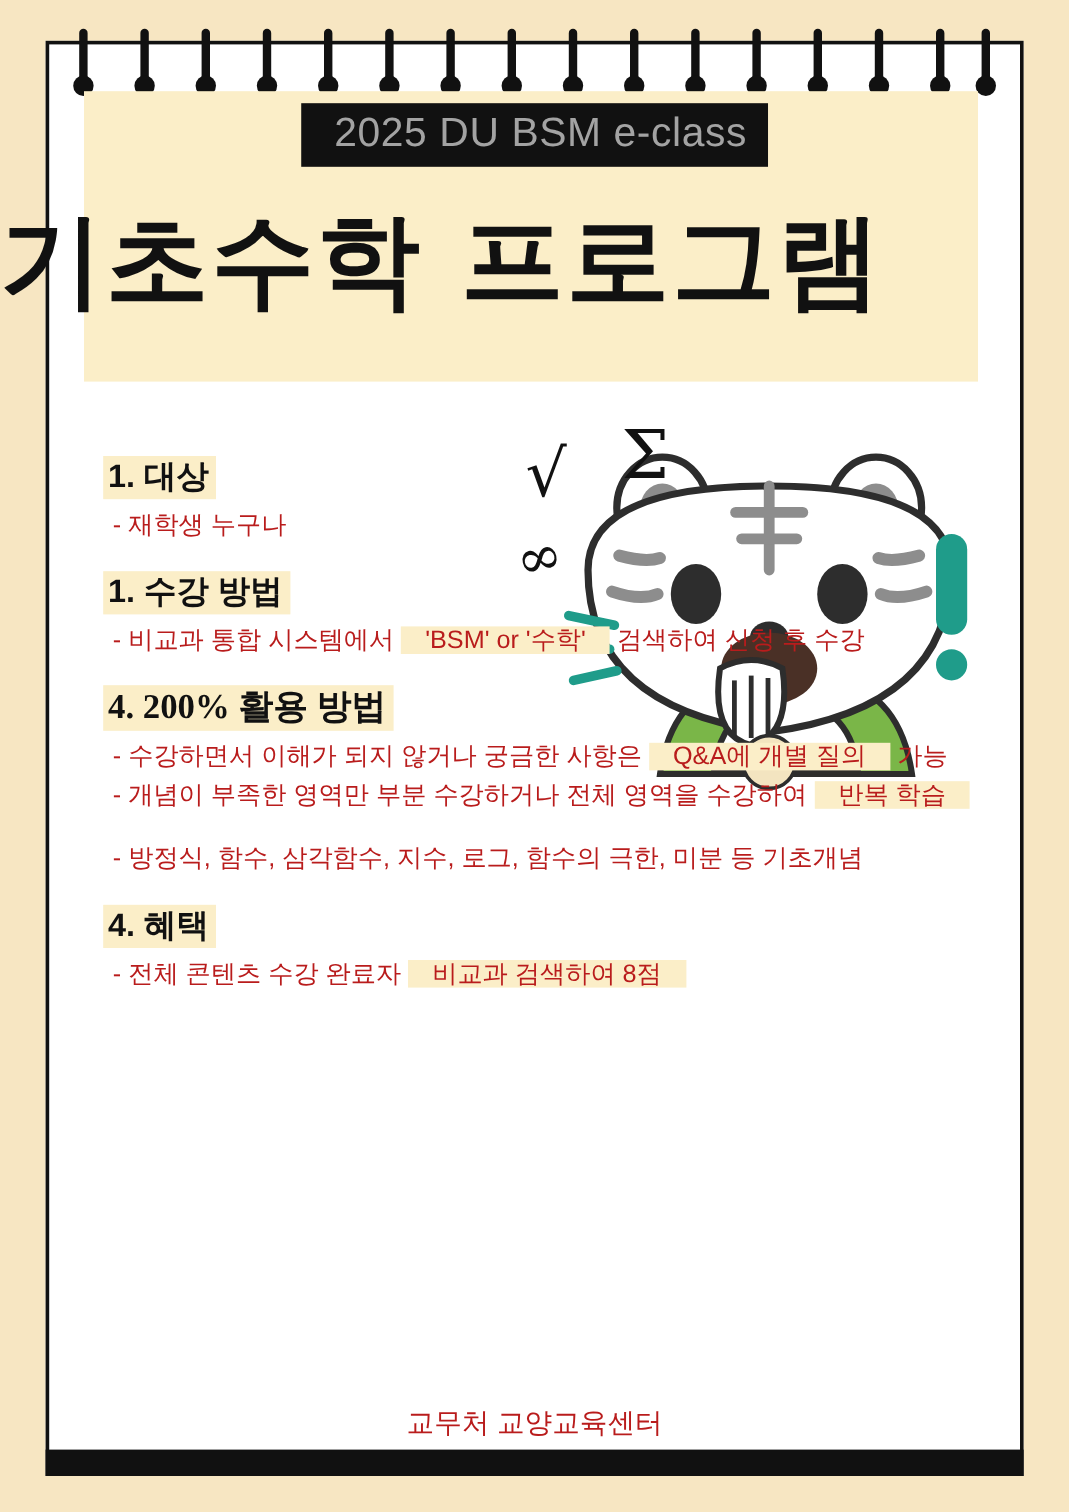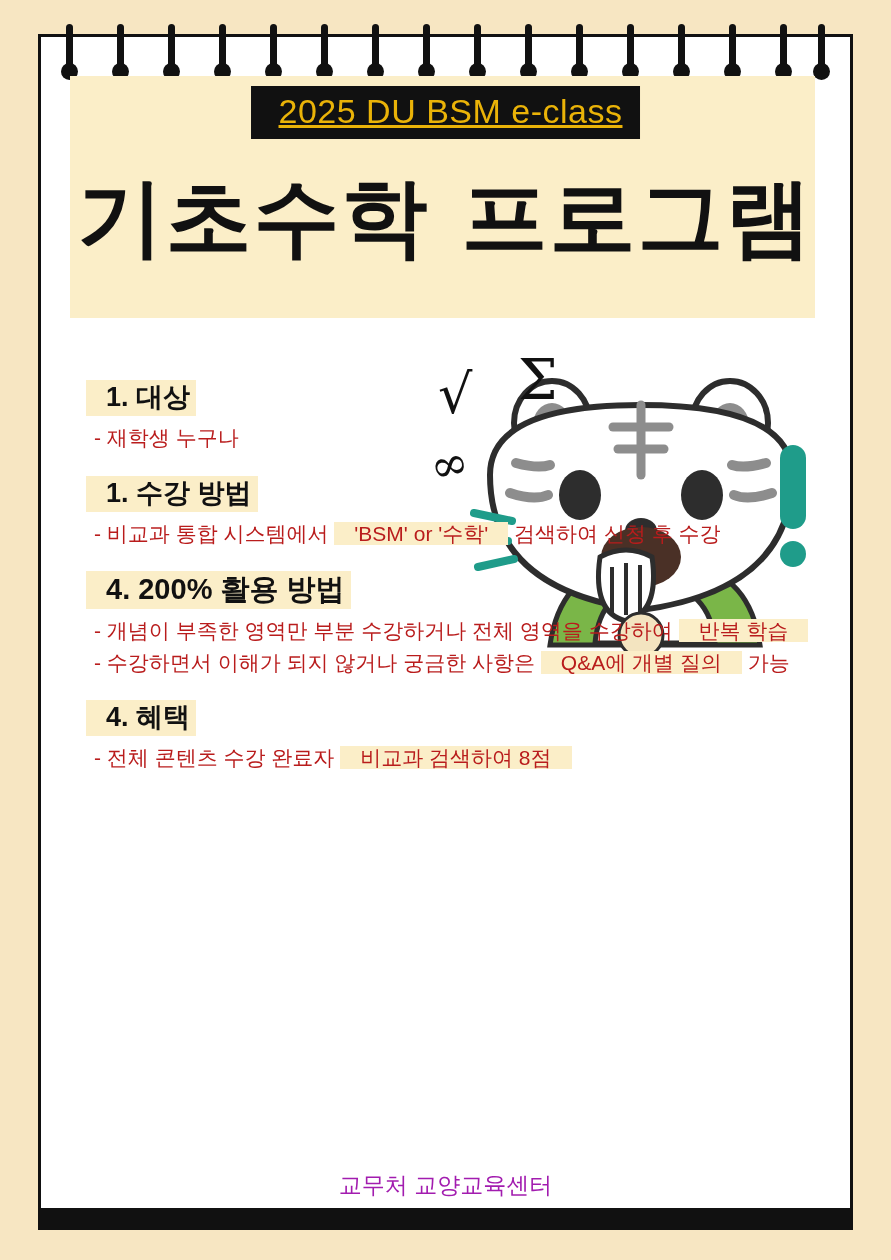--- a/index.html
+++ b/index.html
@@ -71,33 +71,32 @@
     width: 745px;
     height: 242px;
     background: #fbeec8;
   }
   .eclass-tag {
     position: absolute;
     left: 50%;
     transform: translateX(-50%);
     top: 86px;
     background: #111111;
-    color: #eab308;
+    color: #a3a3a3;
     font-size: 34px;
     letter-spacing: 0.5px;
     padding: 6px 18px 8px 28px;
     white-space: nowrap;
-    text-decoration: underline;
   }
   .main-title {
     position: absolute;
     left: 0;
     right: 0;
     top: 160px;
-    text-align: center;
+    text-align: left;
     font-size: 86px;
     font-weight: 900;
     letter-spacing: 2px;
     color: #111111;
     font-family: "DejaVu Sans", sans-serif;
   }
 
   
   .content {
     position: absolute;
@@ -107,26 +106,27 @@
   }
   .sec {
     margin-bottom: 2px;
   }
   .sec-title {
     display: inline-block;
     font-size: 27px;
     font-weight: 700;
     color: #111111;
     background: #fbeec8;
-    padding: 2px 6px 3px 20px;
+    padding: 2px 6px 3px 4px;
     margin: 0 0 6px 0;
     line-height: 1.15;
   }
   .sec-title.big {
     font-size: 29px;
+    font-family: Liberation Serif, serif;
   }
   .sec-body {
     font-size: 21px;
     color: #b91c1c;
     line-height: 1.5;
     margin: 0 0 22px 8px;
     white-space: nowrap;
   }
   .sec-body .line { display: block; }
   .hl {
@@ -134,21 +134,21 @@
     padding: 0 20px;
   }
 
   .footer {
     position: absolute;
     left: 0;
     right: 0;
     top: 1170px;
     text-align: center;
     font-size: 23px;
-    color: #a21caf;
+    color: #b91c1c;
     font-weight: 500;
   }
 
   
   .tiger-wrap {
     position: absolute;
     left: 430px;
     top: 345px;
     width: 390px;
     height: 340px;
@@ -273,26 +273,29 @@
   <div class="sec">
     <div class="sec-title">1. 수강 방법</div>
     <div class="sec-body">
       <span class="line">- 비교과 통합 시스템에서 <span class="hl">'BSM' or '수학'</span> 검색하여 신청 후 수강</span>
     </div>
   </div>
 
   <div class="sec">
     <div class="sec-title big">4. 200% 활용 방법</div>
     <div class="sec-body">
+      <span class="line">- 수강하면서 이해가 되지 않거나 궁금한 사항은 <span class="hl">Q&amp;A에 개별 질의</span> 가능</span>
       <span class="line">- 개념이 부족한 영역만 부분 수강하거나 전체 영역을 수강하여 <span class="hl">반복 학습</span></span>
-      <span class="line">- 수강하면서 이해가 되지 않거나 궁금한 사항은 <span class="hl">Q&amp;A에 개별 질의</span> 가능</span>
-    </div>
-  </div>
-
-  <div class="sec">
+    </div>
+  </div>
+
+  <div class="sec">
+    <div class="sec-body">
+      <span class="line">- 방정식, 함수, 삼각함수, 지수, 로그, 함수의 극한, 미분 등 기초개념</span>
+    </div>
   </div>
 
   <div class="sec">
     <div class="sec-title">4. 혜택</div>
     <div class="sec-body">
       <span class="line">- 전체 콘텐츠 수강 완료자 <span class="hl">비교과 검색하여 8점</span></span>
     </div>
   </div>
 
 </div>

